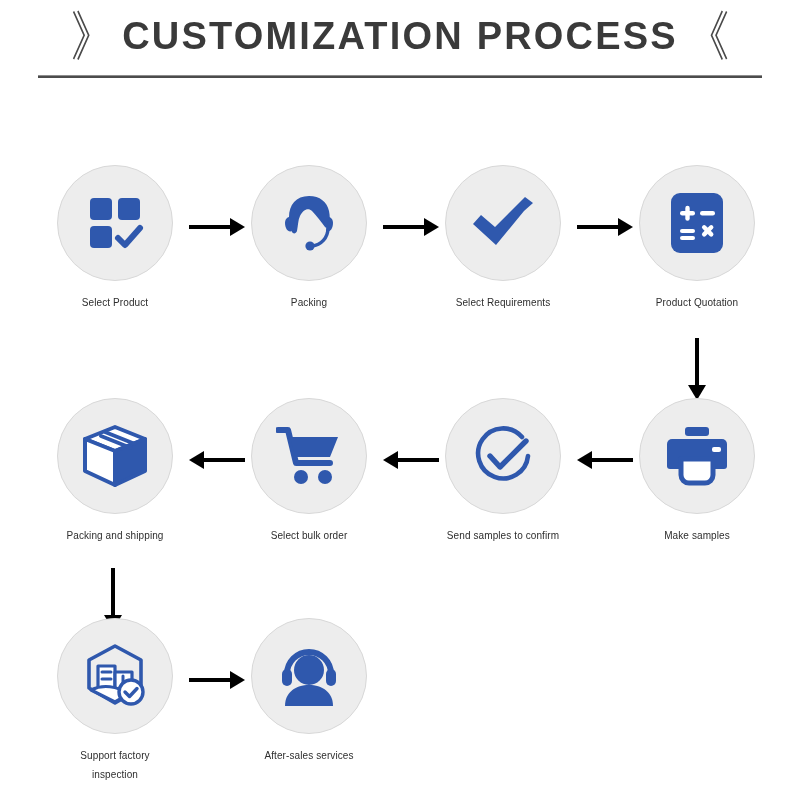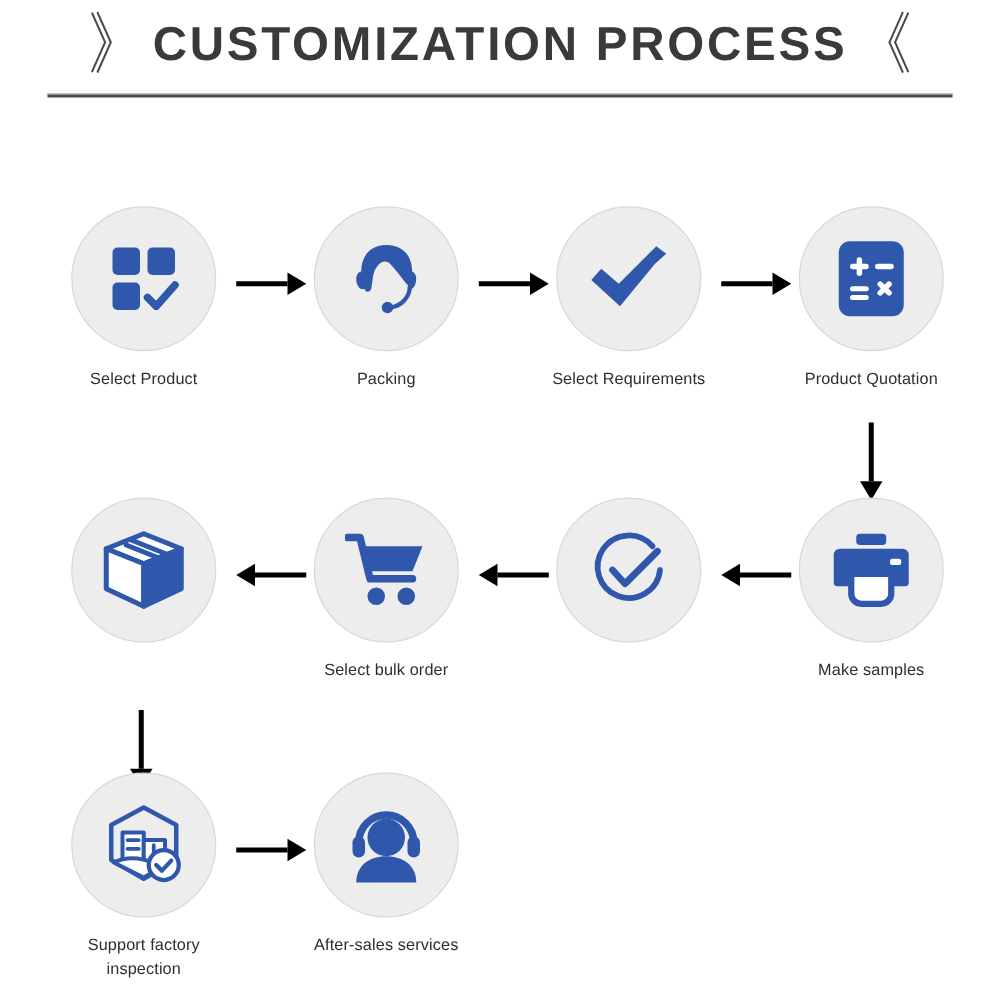--- a/index.html
+++ b/index.html
@@ -78,21 +78,21 @@
     border-radius: 50%;
     background: #ededed;
     border: 1px solid #d8d8d8;
     box-sizing: border-box;
     display: flex;
     align-items: center;
     justify-content: center;
   }
   .node-label {
     margin-top: 12px;
-    font-size: 13px;
+    font-size: 10px;
     line-height: 19px;
     color: #2e2e2e;
     letter-spacing: 0.1px;
     white-space: pre-line;
   }
   .node-label.wide { width: 178px; margin-left: -14px; }
   .node-label.xwide { width: 210px; margin-left: -30px; }
 
   
   .arrow-h {
@@ -233,20 +233,21 @@
     <span>
       <svg width="68" height="66" viewBox="0 0 68 66">
         <path d="M34 4 L64 16 L34 28 L4 16 Z" fill="#ffffff" stroke="#2f58ad" stroke-width="4" stroke-linejoin="round"></path>
         <path d="M4 16 L4 48 L34 62 L34 28 Z" fill="#ffffff" stroke="#2f58ad" stroke-width="4" stroke-linejoin="round"></path>
         <path d="M64 16 L64 48 L34 62 L34 28 Z" fill="#2f58ad" stroke="#2f58ad" stroke-width="4" stroke-linejoin="round"></path>
         <path d="M24 9 L54 21" fill="none" stroke="#2f58ad" stroke-width="4" stroke-linecap="round"></path>
         <path d="M20 13 L50 25" fill="none" stroke="#2f58ad" stroke-width="4" stroke-linecap="round"></path>
       </svg>
     </span>
   </div>
+  <div class="node-label xwide">Packing and shipping</div>
 </div>
 
 <div class="arrow-h left" style="left:189px; top:451px; width:56px;">
   <div class="head"></div>
     <div class="shaft"></div>
 </div>
 
 <div class="node" style="left:234px; top:398px;">
   <div class="circle">
     <span>
@@ -268,20 +269,21 @@
 
 <div class="node" style="left:428px; top:398px;">
   <div class="circle">
     <span>
       <svg width="66" height="66" viewBox="0 0 66 66">
         <path d="M52 14 A25 25 0 1 0 58 33" fill="none" stroke="#2f58ad" stroke-width="4.6" stroke-linecap="round"></path>
         <path d="M20 33 L30 44 L56 18" fill="none" stroke="#2f58ad" stroke-width="5.4" stroke-linecap="round" stroke-linejoin="round"></path>
       </svg>
     </span>
   </div>
+  <div class="node-label xwide">Send samples to confirm</div>
 </div>
 
 <div class="arrow-h left" style="left:577px; top:451px; width:56px;">
   <div class="head"></div>
     <div class="shaft"></div>
 </div>
 
 <div class="node" style="left:622px; top:398px;">
   <div class="circle">
     <span>

